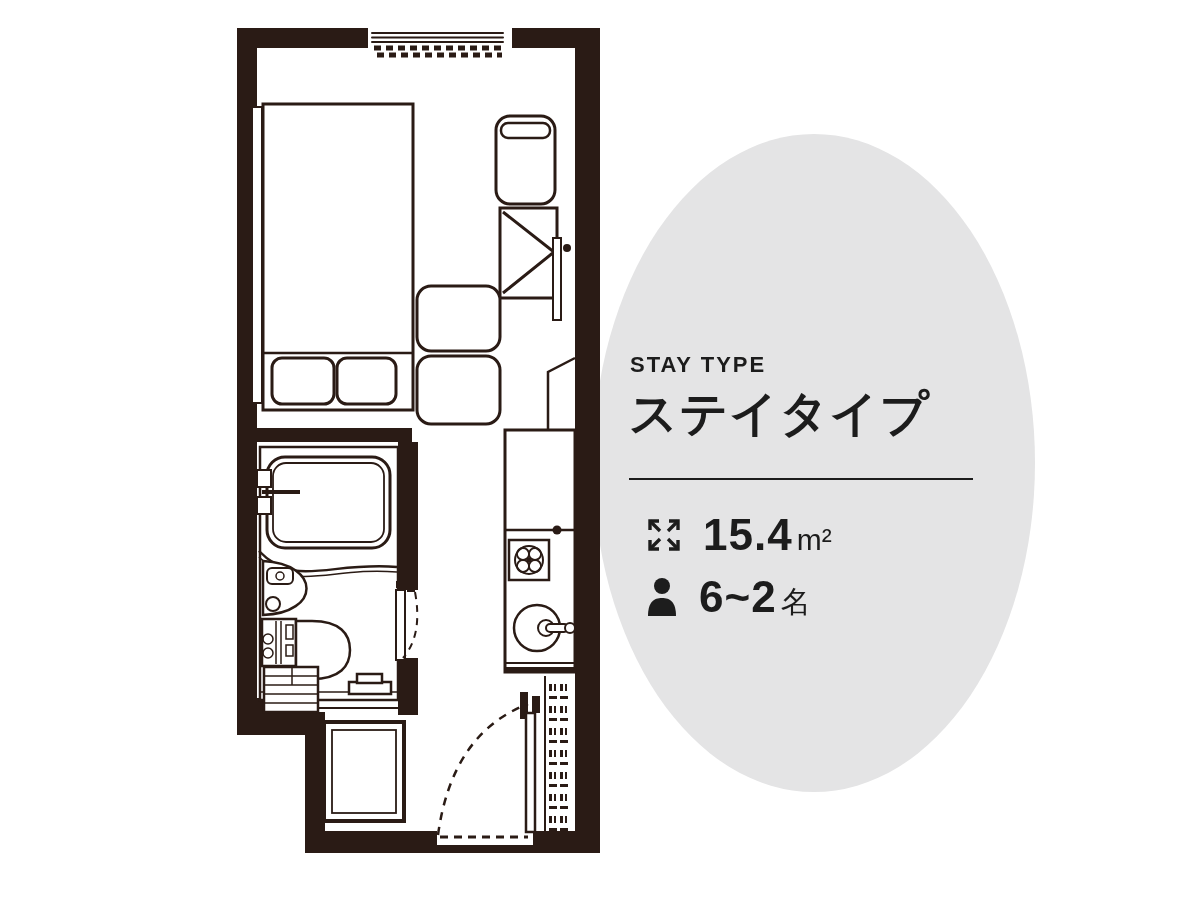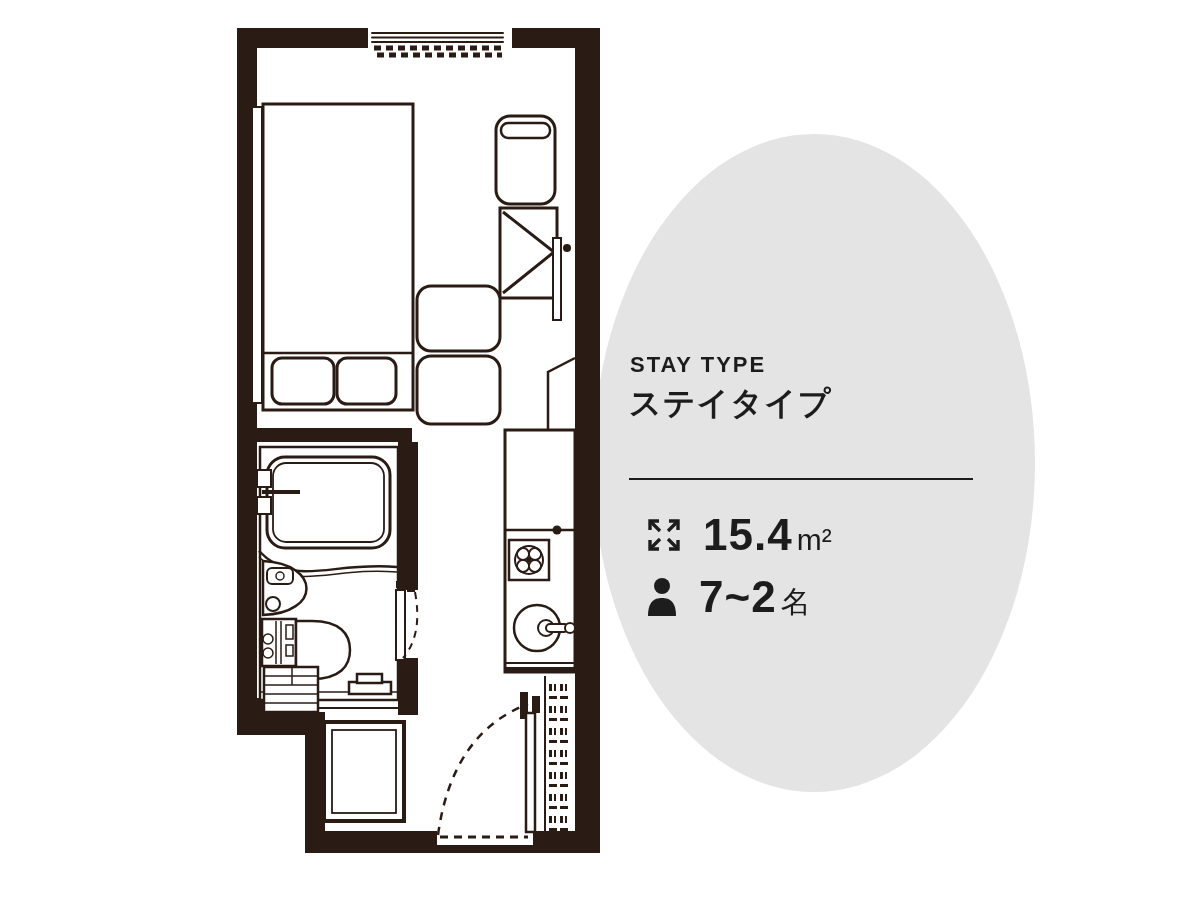--- a/index.html
+++ b/index.html
@@ -15,21 +15,21 @@
   }
   svg.plan{position:absolute;left:0;top:0;}
   
   .w{fill:var(--wall,#2a1b15);}
   .f{fill:var(--line,#2a1b15);}
   .o{fill:#fff;stroke:var(--line,#2a1b15);}
   .n{fill:none;stroke:var(--line,#2a1b15);}
   
   .info{position:absolute;left:629px;top:338px;width:410px;height:310px;}
   .info .label{position:absolute;left:1px;top:14px;font-size:22px;font-weight:600;letter-spacing:2px;}
-  .info .title{position:absolute;left:0;top:44px;font-size:32px;font-weight:bold;letter-spacing:1px;}
+  .info .title{position:absolute;left:0;top:44px;font-size:48px;font-weight:bold;letter-spacing:1px;}
   .info .divider{position:absolute;left:0;top:140px;width:344px;height:2px;background:var(--text,#222);}
   .info .row{position:absolute;left:0;display:flex;align-items:center;padding-left:16px;}
   .info .row.area{top:177px;height:40px;}
   .info .row.capacity{top:237px;height:44px;}
   .info .row .icon{flex:0 0 auto;margin-right:20px;display:block;}
   .info .val{font-size:44px;font-weight:bold;line-height:1;letter-spacing:1px;}
   .info .unit{font-size:30px;font-weight:normal;line-height:1;margin-left:4px;}
   .vu{display:flex;align-items:baseline;justify-content:flex-end;}
 </style>
 </head>
@@ -220,19 +220,19 @@
     </div>
 
     <div class="row capacity">
       <svg class="icon" width="34" height="42" viewBox="0 0 34 42">
         <g fill="#1d1d1d">
           <circle cx="17" cy="10" r="8"></circle>
           <path d="M3,40 C3,26 9,22 17,22 C25,22 31,26 31,40 Z"></path>
         </g>
       </svg>
       <div class="vu">
-        <span class="val">7~2</span>
+        <span class="val">6~2</span>
         <span class="unit">名</span>
       </div>
     </div>
   </div>
 
 </div>
 
 </body></html>

